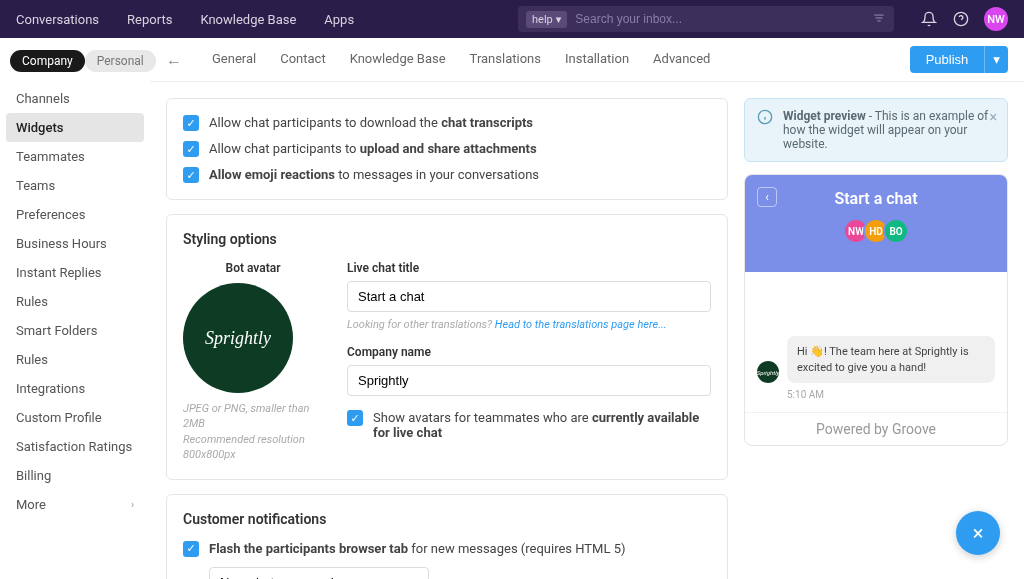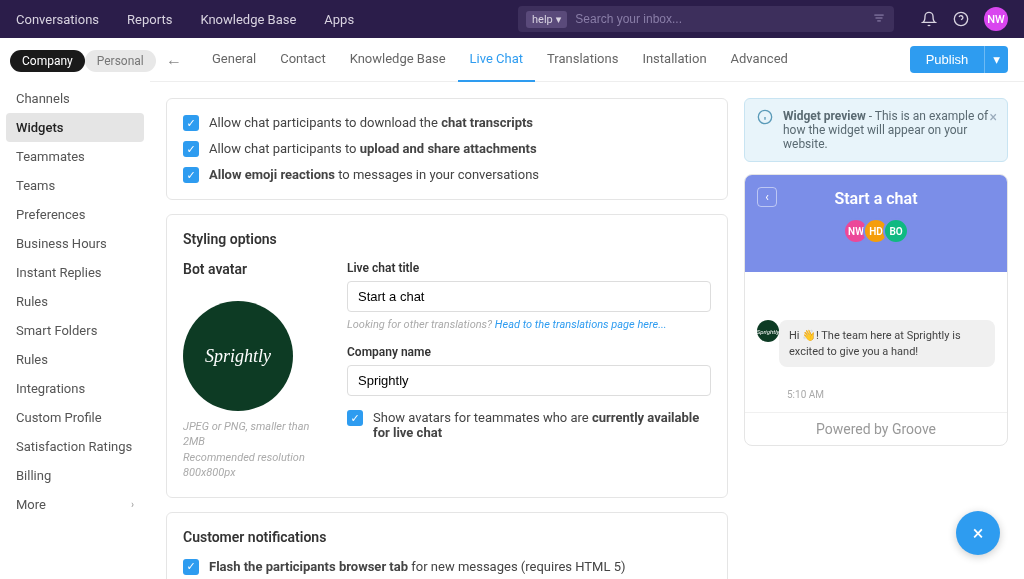--- a/index.html
+++ b/index.html
@@ -47,21 +47,21 @@
 .preview-col { width: 280px; padding: 16px 16px 16px 0; overflow-y: auto; }
 
 .card { background: #fff; border: 1px solid #e5e5e5; border-radius: 6px; padding: 16px; margin-bottom: 14px; }
 .card-title { font-size: 14px; font-weight: 600; color: #333; margin-bottom: 14px; }
 
 .chk-row { display: flex; align-items: flex-start; gap: 10px; margin-bottom: 10px; font-size: 13px; color: #444; }
 .chk { width: 16px; height: 16px; background: #2e9cf0; border-radius: 3px; display: flex; align-items: center; justify-content: center; color: #fff; font-size: 11px; cursor: pointer; flex-shrink: 0; }
 
 .styling-grid { display: flex; gap: 24px; }
 .bot-av-col { width: 140px; }
-.bot-av-label { font-size: 14px; font-weight: 600; color: #333; margin-bottom: 24px; }
+.bot-av-label { font-size: 12px; font-weight: 600; color: #333; margin-bottom: 8px; text-align: center; }
 .bot-circle { width: 110px; height: 110px; border-radius: 50%; background: #0d3b24; color: #fff; display: flex; align-items: center; justify-content: center; font-family: Georgia, serif; font-size: 18px; font-style: italic; margin-bottom: 8px; }
 .hint { font-size: 11px; color: #aaa; font-style: italic; line-height: 1.4; }
 .fields-col { flex: 1; }
 .field-label { font-size: 12px; font-weight: 600; color: #333; margin-bottom: 6px; }
 .text-input { width: 100%; border: 1px solid #ddd; border-radius: 4px; padding: 7px 10px; font-size: 13px; margin-bottom: 6px; }
 .link-hint { font-size: 11px; color: #aaa; font-style: italic; margin-bottom: 14px; }
 .link-hint a { color: #2e9cf0; text-decoration: none; }
 
 .notice { background: #e8f4fa; border: 1px solid #c8e4f2; border-radius: 6px; padding: 10px 12px; display: flex; gap: 10px; align-items: flex-start; font-size: 12px; color: #5a6a72; margin-bottom: 12px; position: relative; }
 .notice-icon { color: #5a9ab8; flex-shrink: 0; }
@@ -71,21 +71,21 @@
 .wp-header { background: #7b8ee8; color: #fff; padding: 14px 14px 18px; text-align: center; position: relative; }
 .wp-back { position: absolute; left: 12px; top: 12px; width: 20px; height: 20px; border: 1px solid rgba(255,255,255,0.5); border-radius: 4px; display: flex; align-items: center; justify-content: center; cursor: pointer; font-size: 12px; }
 .wp-title { font-size: 16px; font-weight: 600; margin-bottom: 10px; }
 .wp-avatars { display: flex; justify-content: center; gap: -4px; margin-bottom: 10px; }
 .wp-av { width: 26px; height: 26px; border-radius: 50%; border: 2px solid #7b8ee8; display: flex; align-items: center; justify-content: center; font-size: 10px; font-weight: 600; color: #fff; }
 .wp-av.nw { background: #ec4899; }
 .wp-av.hd { background: #f59e0b; margin-left: -6px; }
 .wp-av.bo { background: #10b981; margin-left: -6px; }
 .wp-sub { font-size: 11px; line-height: 1.5; padding: 0 8px; }
 .wp-body { padding: 12px; min-height: 140px; display: flex; flex-direction: column; justify-content: flex-end; }
-.wp-msg-row { display: flex; gap: 0; align-items: flex-start; margin-bottom: 20px; }
+.wp-msg-row { display: flex; gap: 8px; align-items: flex-end; margin-bottom: 4px; }
 .wp-bot-av { width: 22px; height: 22px; border-radius: 50%; background: #0d3b24; flex-shrink: 0; display:flex;align-items:center;justify-content:center;color:#fff;font-size:6px;font-style:italic; }
 .wp-bubble { background: #f0f0f0; border-radius: 8px; padding: 8px 10px; font-size: 11px; color: #444; line-height: 1.4; }
 .wp-time { font-size: 10px; color: #aaa; margin-left: 30px; margin-top: 2px; }
 .wp-footer { text-align: center; font-size: 14px; color: #999; padding: 8px; border-top: 1px solid #f0f0f0; }
 
 .fab { position: fixed; right: 24px; bottom: 24px; width: 44px; height: 44px; border-radius: 50%; background: #2e9cf0; color: #fff; display: flex; align-items: center; justify-content: center; font-size: 20px; cursor: pointer; box-shadow: 0 2px 8px rgba(0,0,0,0.2); }
 </style>
 </head>
 <body>
 
@@ -184,21 +184,20 @@
       </div>
   </div>
 
   <div class="main">
     <div class="tabs-row">
       <span class="back-btn">←</span>
       <div id="tabs-holder" style="display:flex;">
           <div class="tab">General</div>
           <div class="tab">Contact</div>
           <div class="tab">Knowledge Base</div>
-          <div class="tab active">Live Chat</div>
           <div class="tab">Translations</div>
           <div class="tab">Installation</div>
           <div class="tab">Advanced</div>
         </div>
       <div class="publish-wrap">
         <button class="publish-btn">Publish</button>
         <button class="publish-drop">▾</button>
       </div>
     </div>
 

